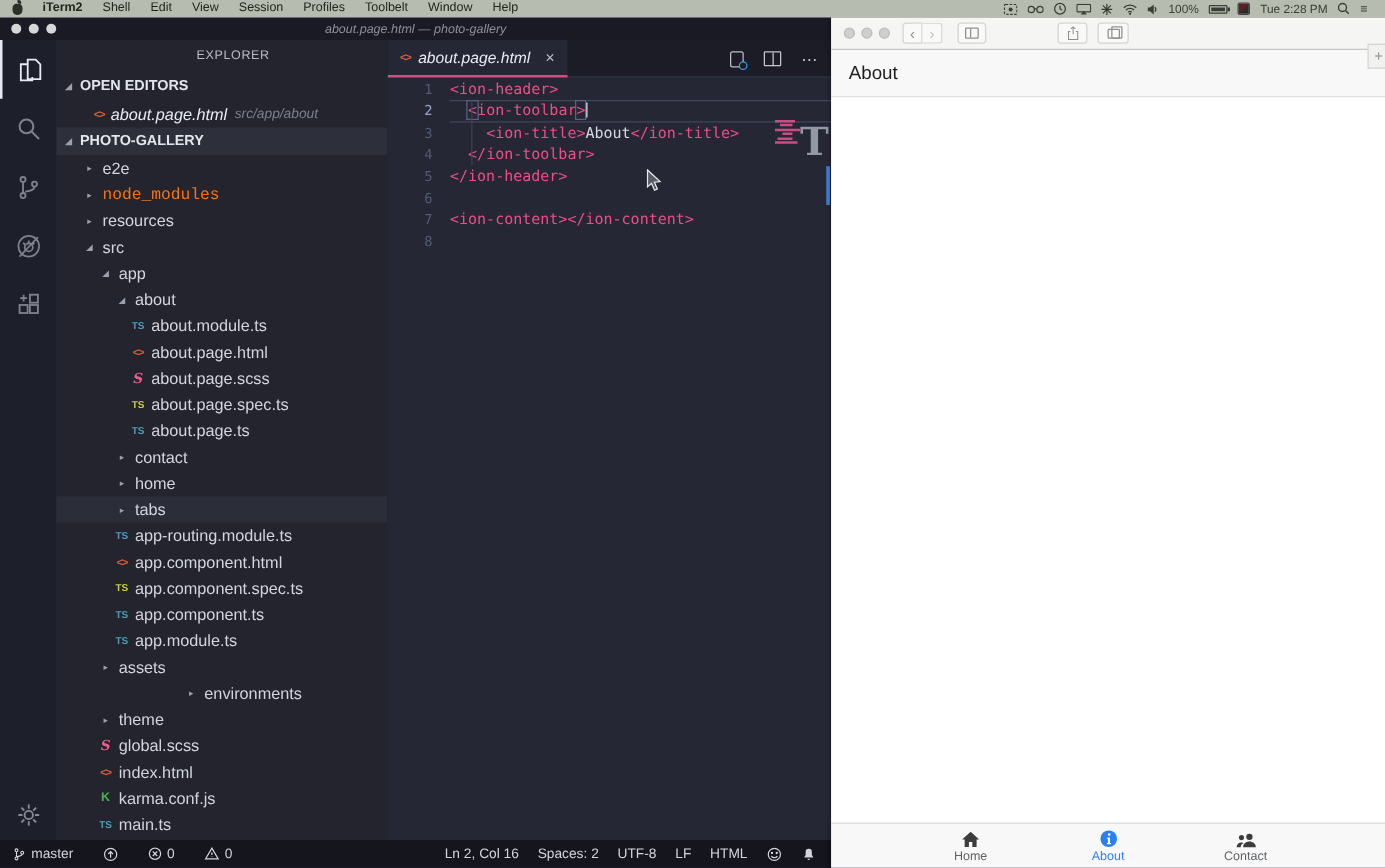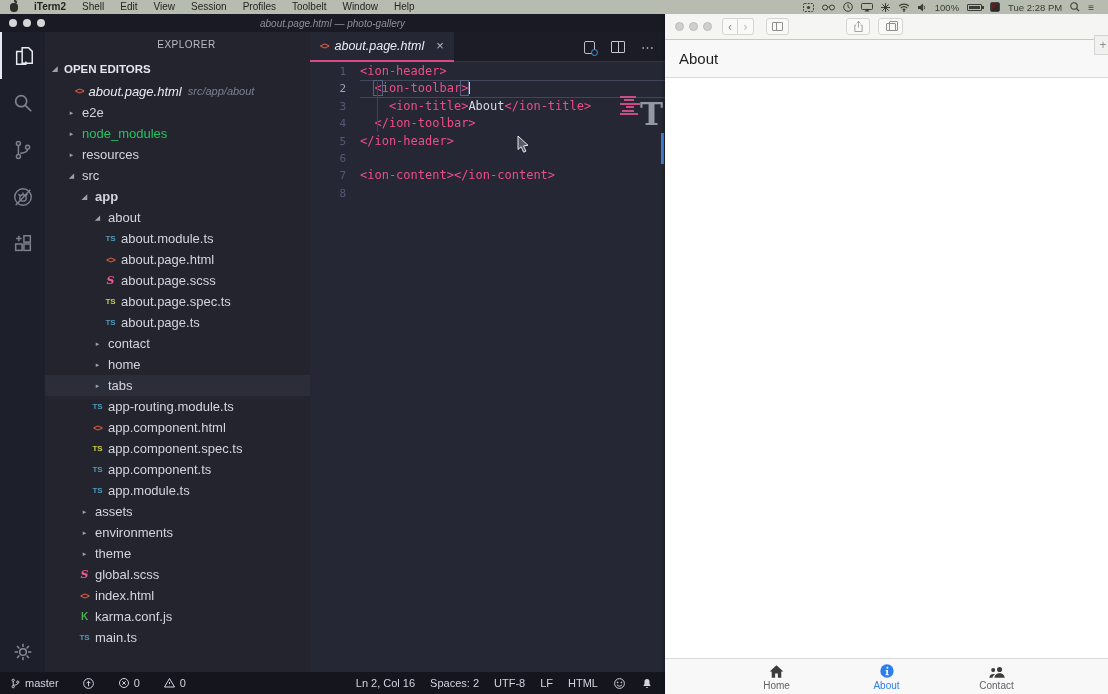--- a/index.html
+++ b/index.html
@@ -45,21 +45,21 @@
   .chev { font-size:7px; color:#9ba0ae; width:10px; display:inline-block; text-align:center;}
   #open-editor-item { height:22px; display:flex; align-items:center; padding-left:30px; }
   .italic { font-style:italic; }
   .oe-name { color:#e8eaf2; margin:0 6px 0 5px; }
   .oe-path { color:#7c8090; font-size:11px; font-style:italic;}
   #pg-head { background:#2d2f3a; }
   .tree-row { height:21px; display:flex; align-items:center; }
   .tree-row.selected { background:#2b2d39; }
   .tw { width:17px; display:inline-flex; justify-content:center; align-items:center; flex:0 0 17px;}
   .tl { margin-left:2px; color:#d2d4de; white-space:nowrap; }
-  .tl.dim { color:#22c55e; }
+  .tl.dim { color:#f97316;font-family:Liberation Mono, monospace; }
   .fi { font-size:8px; font-weight:bold; }
   .fi.ts { color:#519aba; } .fi.tss { color:#cbcb41; }
   .fi.htm { color:#d95d3c; font-size:9px; letter-spacing:-1px;}
   .fi.scss { color:#ef5b8c; font-family:"DejaVu Serif",serif; font-style:italic; font-size:11px;}
   .fi.karma { color:#4caf50; font-size:10px;}
 
   
   #editor { flex:1; position:relative; background:#252734; overflow:hidden;}
   #tabbar { height:30px; background:#1b1c26; display:flex; align-items:center; border-bottom:1px solid #31344a; position:relative;}
   #tab-active { height:30px; display:flex; align-items:center; padding:0 10px; background:#252734;
@@ -256,38 +256,42 @@
       <div id="explorer-title">EXPLORER</div>
       <div class="sect-head">
         <span class="chev">◢</span>
         <span>OPEN EDITORS</span>
       </div>
       <div id="open-editor-item">
         <span class="fi htm">&lt;&gt;</span>
         <span class="oe-name italic">about.page.html</span>
         <span class="oe-path">src/app/about</span>
       </div>
+      <div class="sect-head" id="pg-head">
+        <span class="chev">◢</span>
+        <span>PHOTO-GALLERY</span>
+      </div>
       <div id="file-tree">
           <div class="tree-row" style="padding-left: 18px;">
             <span class="tw chev">▸</span>
             <span class="tl">e2e</span>
           </div>
           <div class="tree-row" style="padding-left: 18px;">
             <span class="tw chev">▸</span>
             <span class="tl dim">node_modules</span>
           </div>
           <div class="tree-row" style="padding-left: 18px;">
             <span class="tw chev">▸</span>
             <span class="tl">resources</span>
           </div>
           <div class="tree-row" style="padding-left: 18px;">
             <span class="tw chev">◢</span>
             <span class="tl">src</span>
           </div>
-          <div class="tree-row" style="padding-left: 31px; font-weight: bold;">
+          <div class="tree-row" style="padding-left: 31px;">
             <span class="tw chev">◢</span>
             <span class="tl">app</span>
           </div>
           <div class="tree-row" style="padding-left: 44px;">
             <span class="tw chev">◢</span>
             <span class="tl">about</span>
           </div>
           <div class="tree-row" style="padding-left: 57px;">
             <span class="tw fi ts">TS</span>
             <span class="tl">about.module.ts</span>
@@ -337,21 +341,21 @@
             <span class="tl">app.component.ts</span>
           </div>
           <div class="tree-row" style="padding-left: 44px;">
             <span class="tw fi ts">TS</span>
             <span class="tl">app.module.ts</span>
           </div>
           <div class="tree-row" style="padding-left: 31px;">
             <span class="tw chev">▸</span>
             <span class="tl">assets</span>
           </div>
-          <div class="tree-row" style="padding-left: 31px;">
+          <div class="tree-row" style="padding-left: 31px; justify-content: center;">
             <span class="tw chev">▸</span>
             <span class="tl">environments</span>
           </div>
           <div class="tree-row" style="padding-left: 31px;">
             <span class="tw chev">▸</span>
             <span class="tl">theme</span>
           </div>
           <div class="tree-row" style="padding-left: 31px;">
             <span class="tw fi scss">S</span>
             <span class="tl">global.scss</span>

